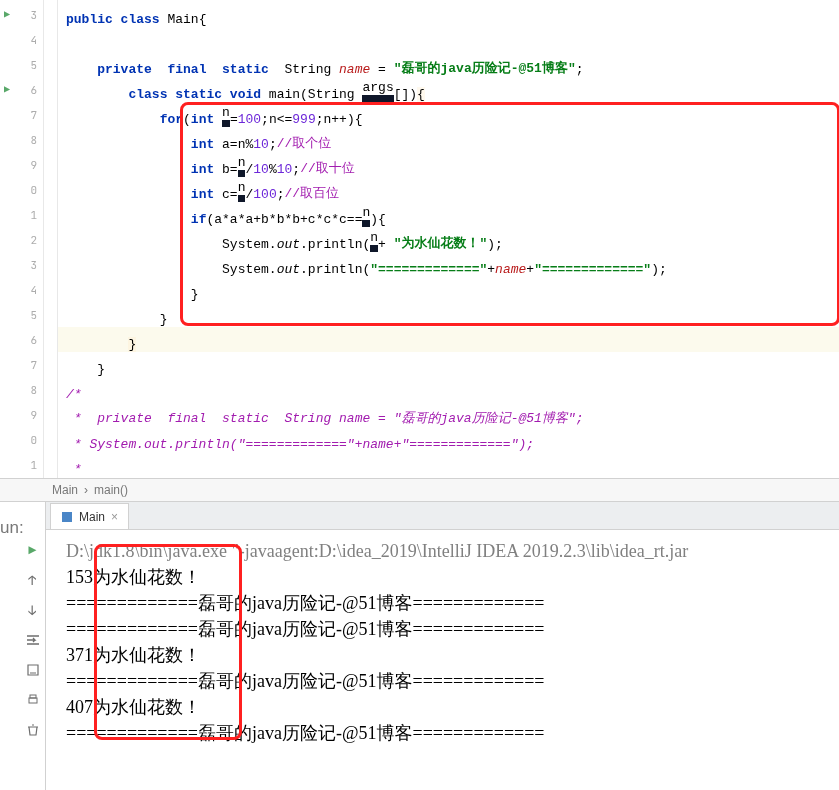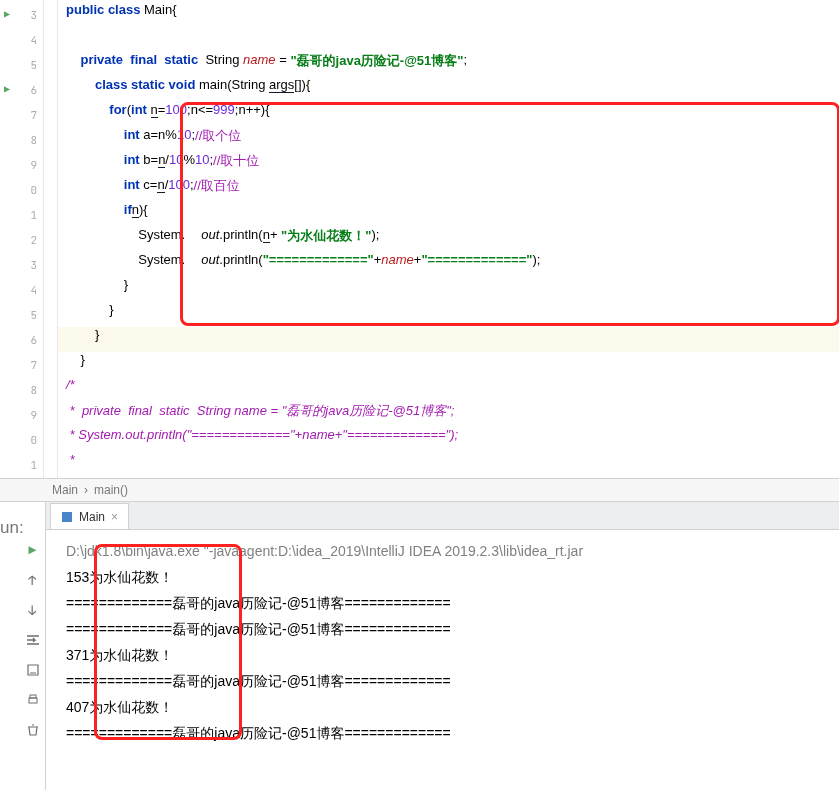--- a/index.html
+++ b/index.html
@@ -44,34 +44,34 @@
   border-right: 1px solid #e8e8e8;
 }
 .code-area {
   flex: 1;
   padding-top: 2px;
   position: relative;
 }
 .code-line {
   height: 25px;
   display: flex;
-  align-items: flex-start;
+  align-items: flex-end;
   padding-left: 8px;
   white-space: pre;
-  font-family: Liberation Sans, sans-serif;
+  font-family: Liberation Mono, monospace;
 }
 .hl-line { background: #fcfaed; }
 .kw { color: #0033b3; font-weight: bold; }
 .field-static { color: #b91c1c; font-style: italic; }
 .string { color: #067d17; font-weight: bold; }
 .num { color: #6d28d9; }
 .comment { color: #a21caf; }
 .comment-it { font-style: italic; }
-.method-static { color: #000; font-style: italic; margin-left: 16px; }
-.underline { border-bottom: 1px solid #0f172a; }
+.method-static { color: #000; font-style: italic; }
+.underline { border-bottom: 7px solid #0f172a; }
 .box-bg { background: rgba(255,235,200,0.3); }
 .red-box {
   position: absolute;
   border: 3px solid #ff2020;
   border-radius: 8px;
   pointer-events: none;
 }
 .red-box-code {
   left: 122px;
   top: 102px;
@@ -142,22 +142,22 @@
   border: 1px solid #d1d1d1;
   border-bottom: none;
   font-family: -apple-system, 'Segoe UI', sans-serif;
   font-size: 12px;
   color: #333;
   gap: 6px;
 }
 .tab-close { color: #999; cursor: pointer; }
 .console {
   padding: 8px 4px 0 20px;
-  font-family: Liberation Sans, sans-serif;
-  font-size: 14px;
+  font-family: Liberation Serif, serif;
+  font-size: 18px;
   line-height: 26px;
   color: #000;
 }
 .console-line { white-space: pre; }
 .cmd-line { color: #808080; }
 .red-box-console {
   left: 48px;
   top: 42px;
   width: 148px;
   height: 196px;
@@ -232,21 +232,21 @@
   <div class="fold-col"></div>
   <div class="code-area">
     <div class="code-line"><span class="kw">public class</span><span> Main{</span></div>
     <div class="code-line"></div>
     <div class="code-line"><span>    </span><span class="kw">private  final  static  </span><span>String </span><span class="field-static">name</span><span> = </span><span class="string">"磊哥的java历险记-@51博客"</span><span>;</span></div>
     <div class="code-line"><span>        </span><span class="kw">class static void </span><span>main(String </span><span class="underline">args</span><span>[])</span><span class="box-bg">{</span></div>
     <div class="code-line"><span>            </span><span class="kw">for</span><span>(</span><span class="kw">int </span><span class="underline">n</span><span>=</span><span class="num">100</span><span>;n&lt;=</span><span class="num">999</span><span>;n++){</span></div>
     <div class="code-line"><span>                </span><span class="kw">int </span><span>a=n%</span><span class="num">10</span><span>;</span><span class="comment">//取个位</span></div>
     <div class="code-line"><span>                </span><span class="kw">int </span><span>b=</span><span class="underline">n</span><span>/</span><span class="num">10</span><span>%</span><span class="num">10</span><span>;</span><span class="comment">//取十位</span></div>
     <div class="code-line"><span>                </span><span class="kw">int </span><span>c=</span><span class="underline">n</span><span>/</span><span class="num">100</span><span>;</span><span class="comment">//取百位</span></div>
-    <div class="code-line"><span>                </span><span class="kw">if</span><span class="underline">n</span><span>){</span></div>
+    <div class="code-line"><span>                </span><span class="kw">if</span><span>(a*a*a+b*b*b+c*c*c==</span><span class="underline">n</span><span>){</span></div>
     <div class="code-line"><span>                    </span><span>System.</span><span class="method-static">out</span><span>.println(</span><span class="underline">n</span><span>+ </span><span class="string">"为水仙花数！"</span><span>);</span></div>
     <div class="code-line"><span>                    </span><span>System.</span><span class="method-static">out</span><span>.println(</span><span class="string">"============="</span><span>+</span><span class="field-static">name</span><span>+</span><span class="string">"============="</span><span>);</span></div>
     <div class="code-line"><span>                </span><span>}</span></div>
     <div class="code-line"><span>            </span><span>}</span></div>
     <div class="code-line hl-line"><span>        </span><span class="box-bg">}</span></div>
     <div class="code-line"><span>    </span><span>}</span></div>
     <div class="code-line"><span class="comment comment-it">/*</span></div>
     <div class="code-line"><span class="comment comment-it"> *  private  final  static  String name = "磊哥的java历险记-@51博客";</span></div>
     <div class="code-line"><span class="comment comment-it"> * System.out.println("============="+name+"=============");</span></div>
     <div class="code-line"><span class="comment comment-it"> *</span></div>

